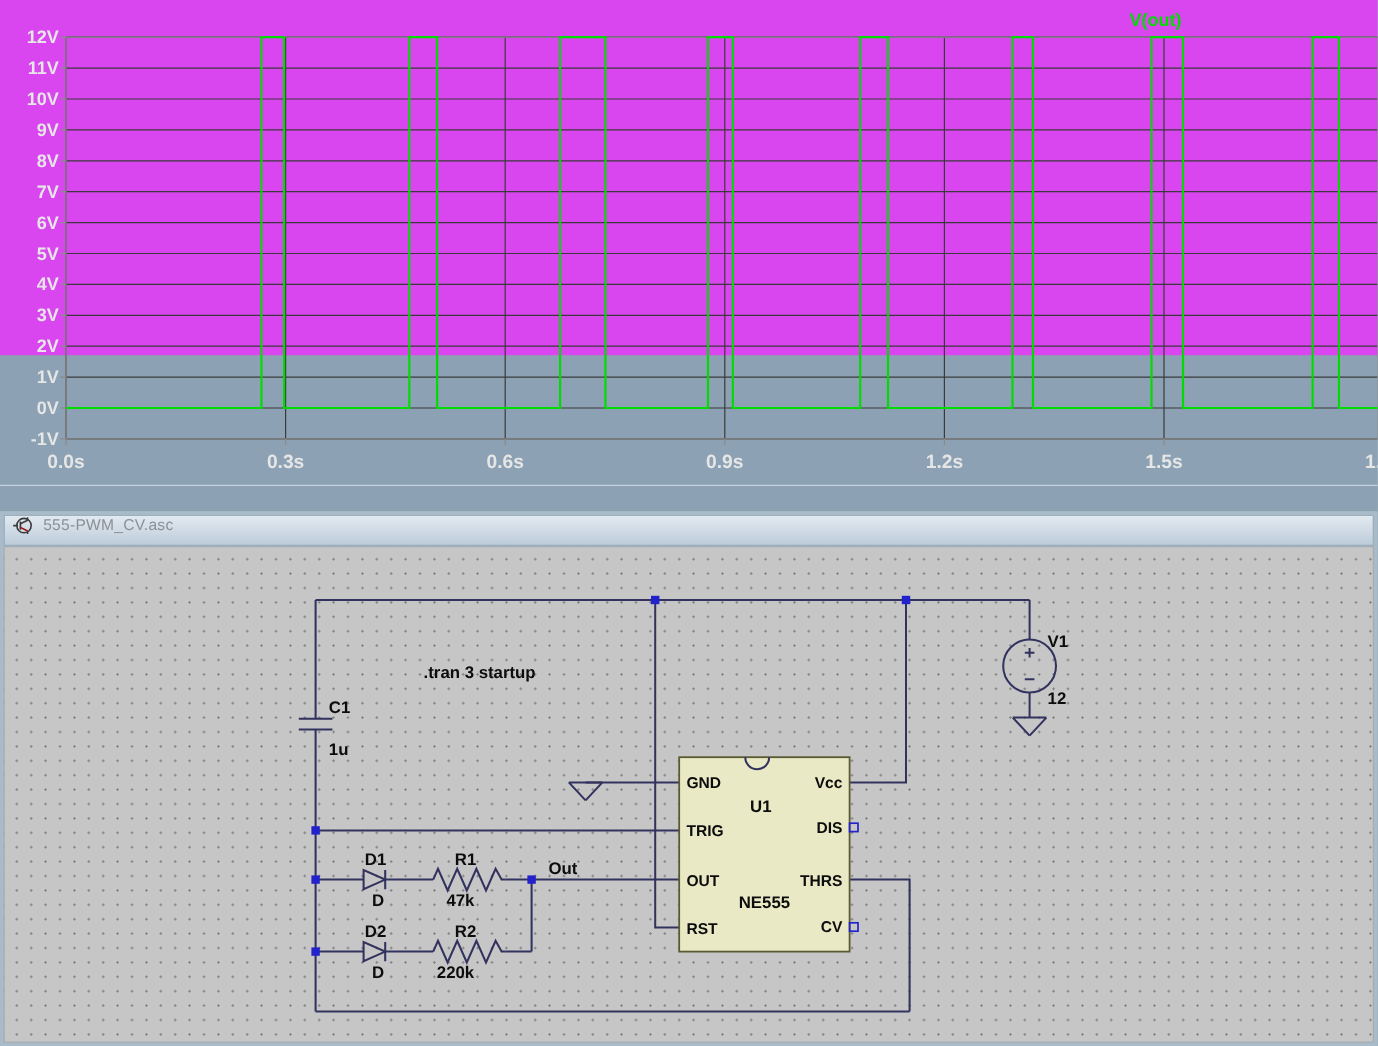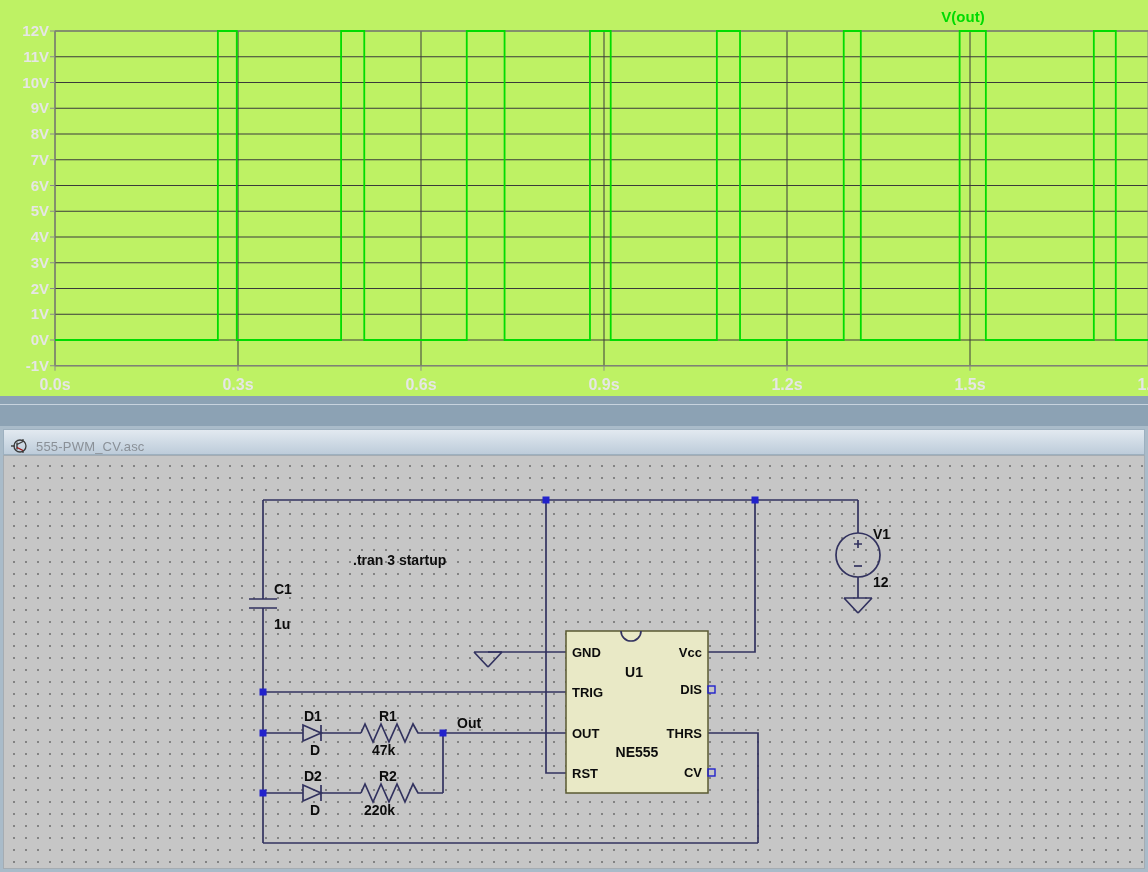--- a/index.html
+++ b/index.html
@@ -3,39 +3,39 @@
 <meta charset="utf-8">
 <style>
   html,body{margin:0;padding:0;}
   body{
     width:1148px;height:872px;overflow:hidden;position:relative;
     background:#8ca2b4;font-family:"Liberation Sans",sans-serif;
   }
   svg{display:block;}
   
   .wave-pane{
-    position:absolute;left:0;top:0;width:1148px;height:396px;
-    background:#bef264;
+    position:absolute;left:0;top:0;width:1148px;height:296px;
+    background:#d946ef;
   }
   #wave-svg text{font-family:"Liberation Sans",sans-serif;font-weight:bold;}
   
   .mdi-strip{
     position:absolute;left:0;top:404px;width:1148px;height:22px;
     background:#8ca2b4;border-top:1px solid #c7d3de;
   }
   
   .schem-window{
     position:absolute;left:0;top:426px;width:1148px;height:446px;
     background:#a9bbc9;
   }
   .schem-titlebar{
     position:absolute;left:3px;top:3px;right:3px;height:26px;
     background:linear-gradient(#e2e9f0,#bdccda);
     border:1px solid #9db0bf;
-    display:flex;align-items:flex-end;box-sizing:border-box;
+    display:flex;align-items:flex-start;box-sizing:border-box;
   }
   .schem-titlebar .win-icon{width:20px;height:16px;margin:0 6px 0 6px;flex:0 0 auto;}
   .schem-title-text{
     color:#8a9097;font-size:13px;letter-spacing:.2px;white-space:nowrap;
   }
   .schem-canvas{
     position:absolute;left:3px;top:29px;width:1142px;height:414px;
     background-color:#c6c6c6;
     background-image:radial-gradient(circle,#838383 1px,transparent 1.1px);
     background-size:12px 12px;background-position:4px 4px;

